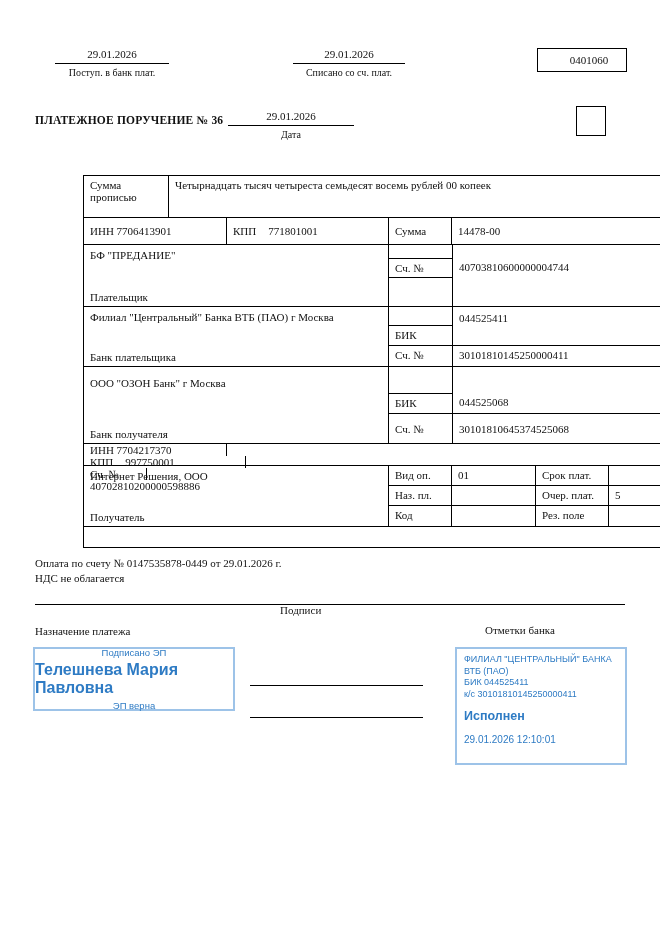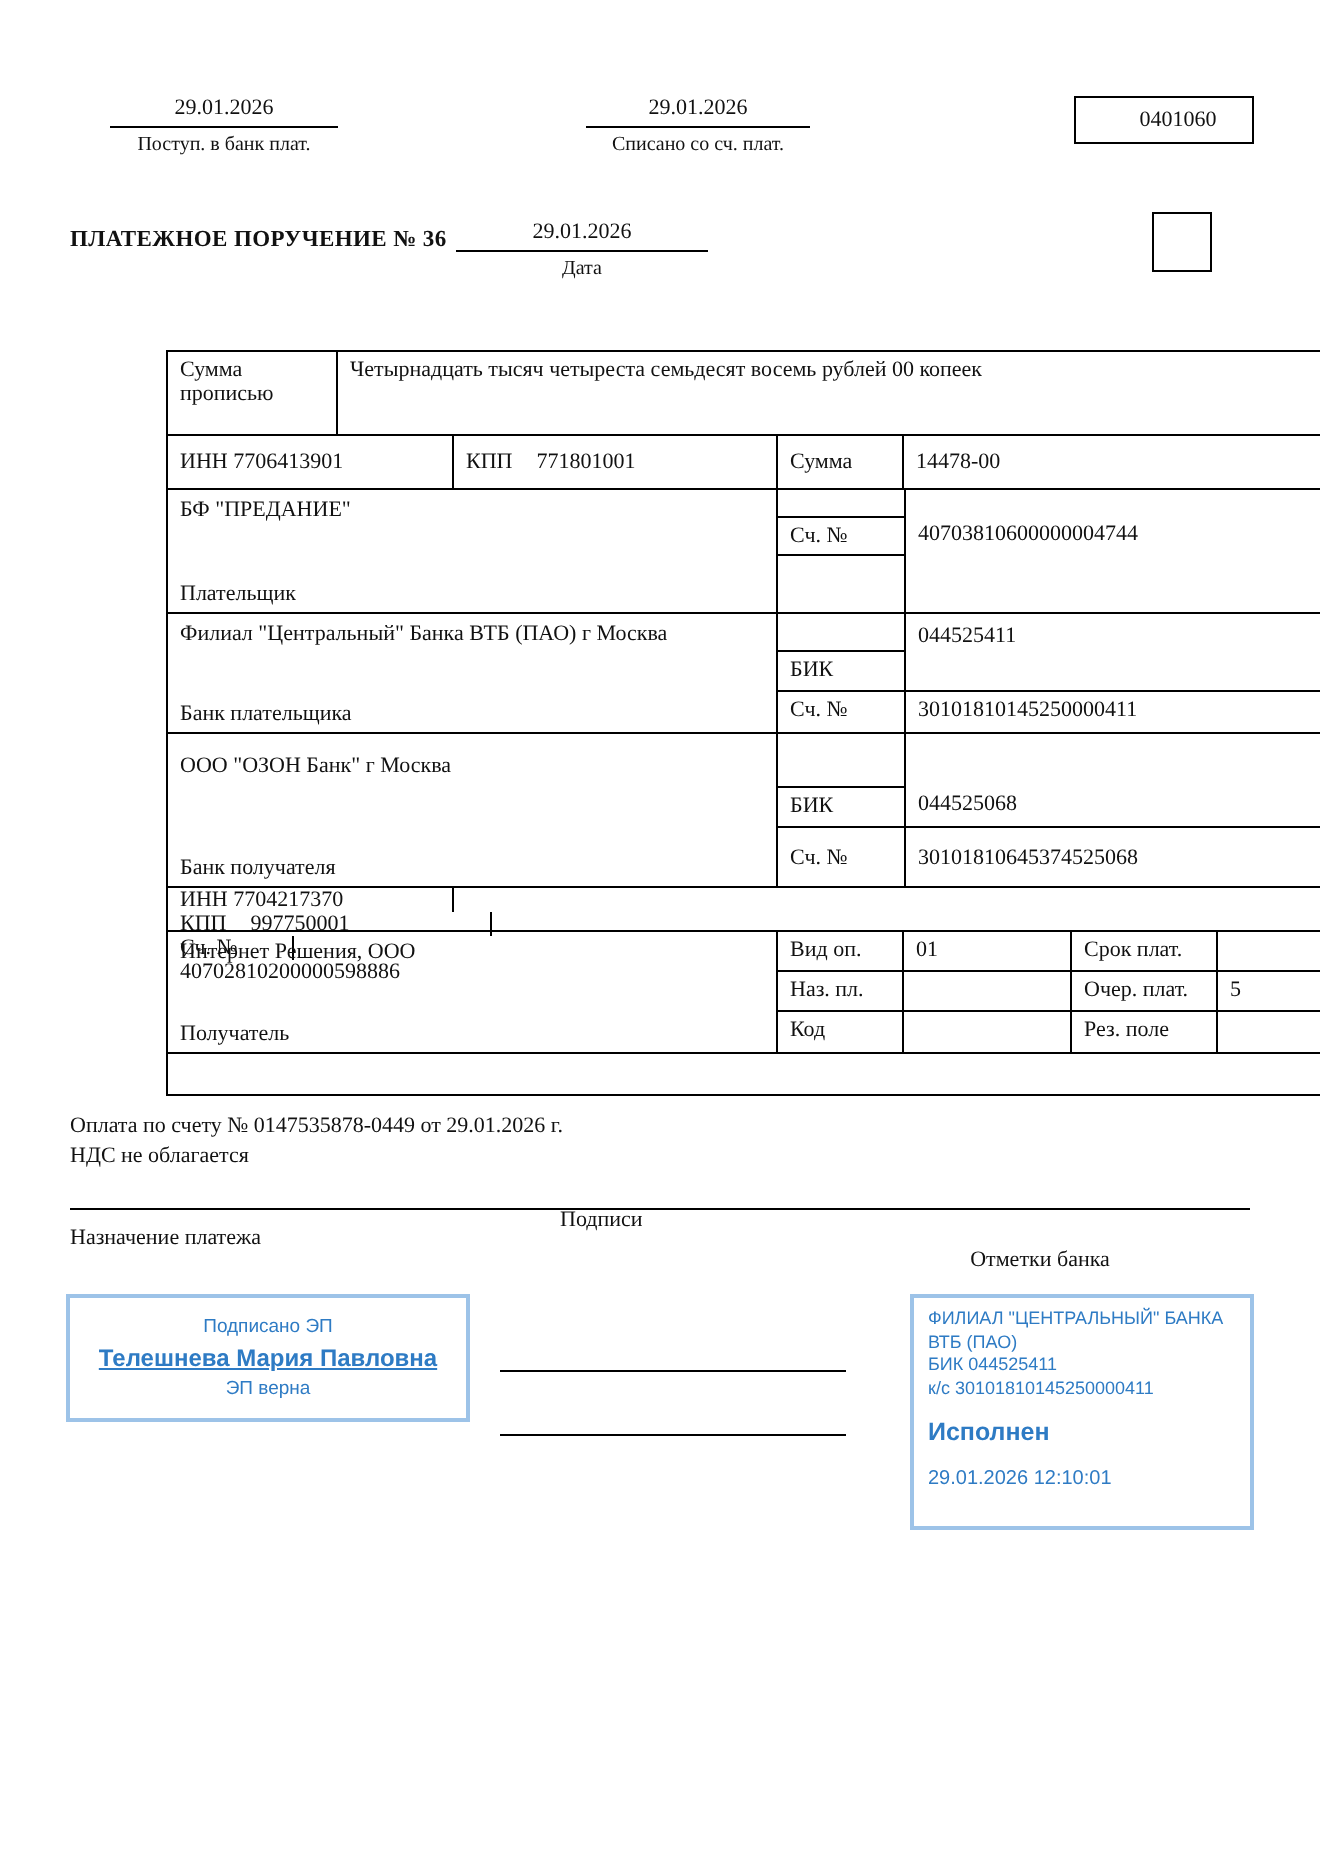--- a/index.html
+++ b/index.html
@@ -39,28 +39,28 @@
   .hline { position:absolute; left:0; right:0; border-top:1px solid #000; }
   .rv { position:absolute; left:70px; }
   .rlbl { position:absolute; left:6px; }
   .oparea { flex:1; display:flex; flex-direction:column; }
   .oprow { display:flex; height:20px; border-bottom:1px solid #000; }
   .oprow:last-child { flex:1; height:auto; border-bottom:none; }
   .op1{width:63px} .op2{width:84px} .op3{width:73px} .op4{flex:1}
   .opcell { padding:3px 6px; }
 
   .purpose-text div { line-height:15px; }
-  .purpose-label { border-top:1px solid #000; padding-top:8px; }
+  .purpose-label { border-top:1px solid #000; padding-top:20px; }
 
   
   .sig-stamp { border:2px solid var(--stamp_border,#9dc3e8); display:flex; flex-direction:column;
                align-items:center; justify-content:center; gap:3px; color:var(--stamp_text,#2e7bc4);
                font-family:"Liberation Sans","DejaVu Sans",sans-serif; }
   .ss-small { font-size:9.5px; }
-  .ss-name { font-size:12px; font-weight:bold;text-decoration:underline; }
+  .ss-name { font-size:16px; font-weight:bold; }
   .sig-line { border-top:1px solid #000; height:0; }
   .bank-stamp { border:2px solid var(--stamp_border,#9dc3e8); padding:5px 7px;
                 color:var(--stamp_text,#2e7bc4); font-family:"Liberation Sans","DejaVu Sans",sans-serif;
                 font-size:9px; line-height:1.3; }
   .bs-status { font-size:12.5px; font-weight:bold; margin-top:7px; }
   .bs-time { font-size:10px; margin-top:9px; }
 </style>
 </head>
 <body>
 

